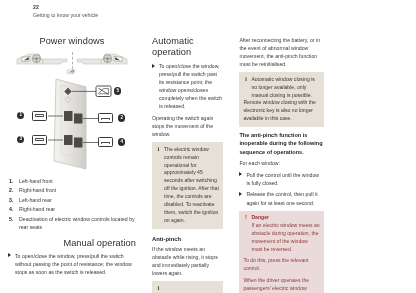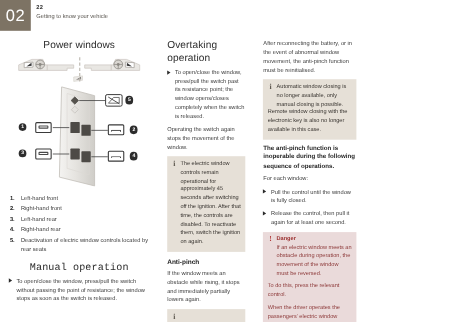--- a/index.html
+++ b/index.html
@@ -159,21 +159,20 @@
   .ol-num li .n {
     position: absolute; left: 1px; top: 0;
     font-weight: 700; color: #232323; font-size: 5.2px;
   }
 </style>
 </head>
 <body>
 
 <div class="page">
 
-  <div class="chapter-badge">02</div>
   <div class="header-meta">
     <span class="page-num">22</span>
     <span class="header-sub">Getting to know your vehicle</span>
   </div>
 
   <div class="cols">
 
     <div class="col col-left">
       <h2>Power windows</h2>
 
@@ -259,29 +258,29 @@
       </div>
 
       <ul class="ol-num">
         <li><span class="n">1.</span><span>Left-hand front</span></li>
         <li><span class="n">2.</span><span>Right-hand front</span></li>
         <li><span class="n">3.</span><span>Left-hand rear</span></li>
         <li><span class="n">4.</span><span>Right-hand rear</span></li>
         <li><span class="n">5.</span><span>Deactivation of electric window controls located by rear seats</span></li>
       </ul>
 
-      <h2 style="text-align:center;margin-top:7px;font-family:Liberation Mono, monospace;">Manual operation</h2>
+      <h2 style="text-align:right;margin-top:7px;">Manual operation</h2>
       <div class="bullet">
         <span class="tri"></span>
         <span>To open/close the window, press/pull the switch without passing the point of resistance; the window stops as soon as the switch is released.</span>
       </div>
     </div>
 
     <div class="col col-mid">
-      <h2>Overtaking operation</h2>
+      <h2>Automatic operation</h2>
 
       <div class="bullet">
         <span class="tri"></span>
         <span>To open/close the window, press/pull the switch past its resistance point; the window opens/closes completely when the switch is released.</span>
       </div>
       <p>Operating the switch again stops the movement of the window.</p>
 
       <div class="box">
         <div class="box-first">
           <span class="box-ico">i</span>

